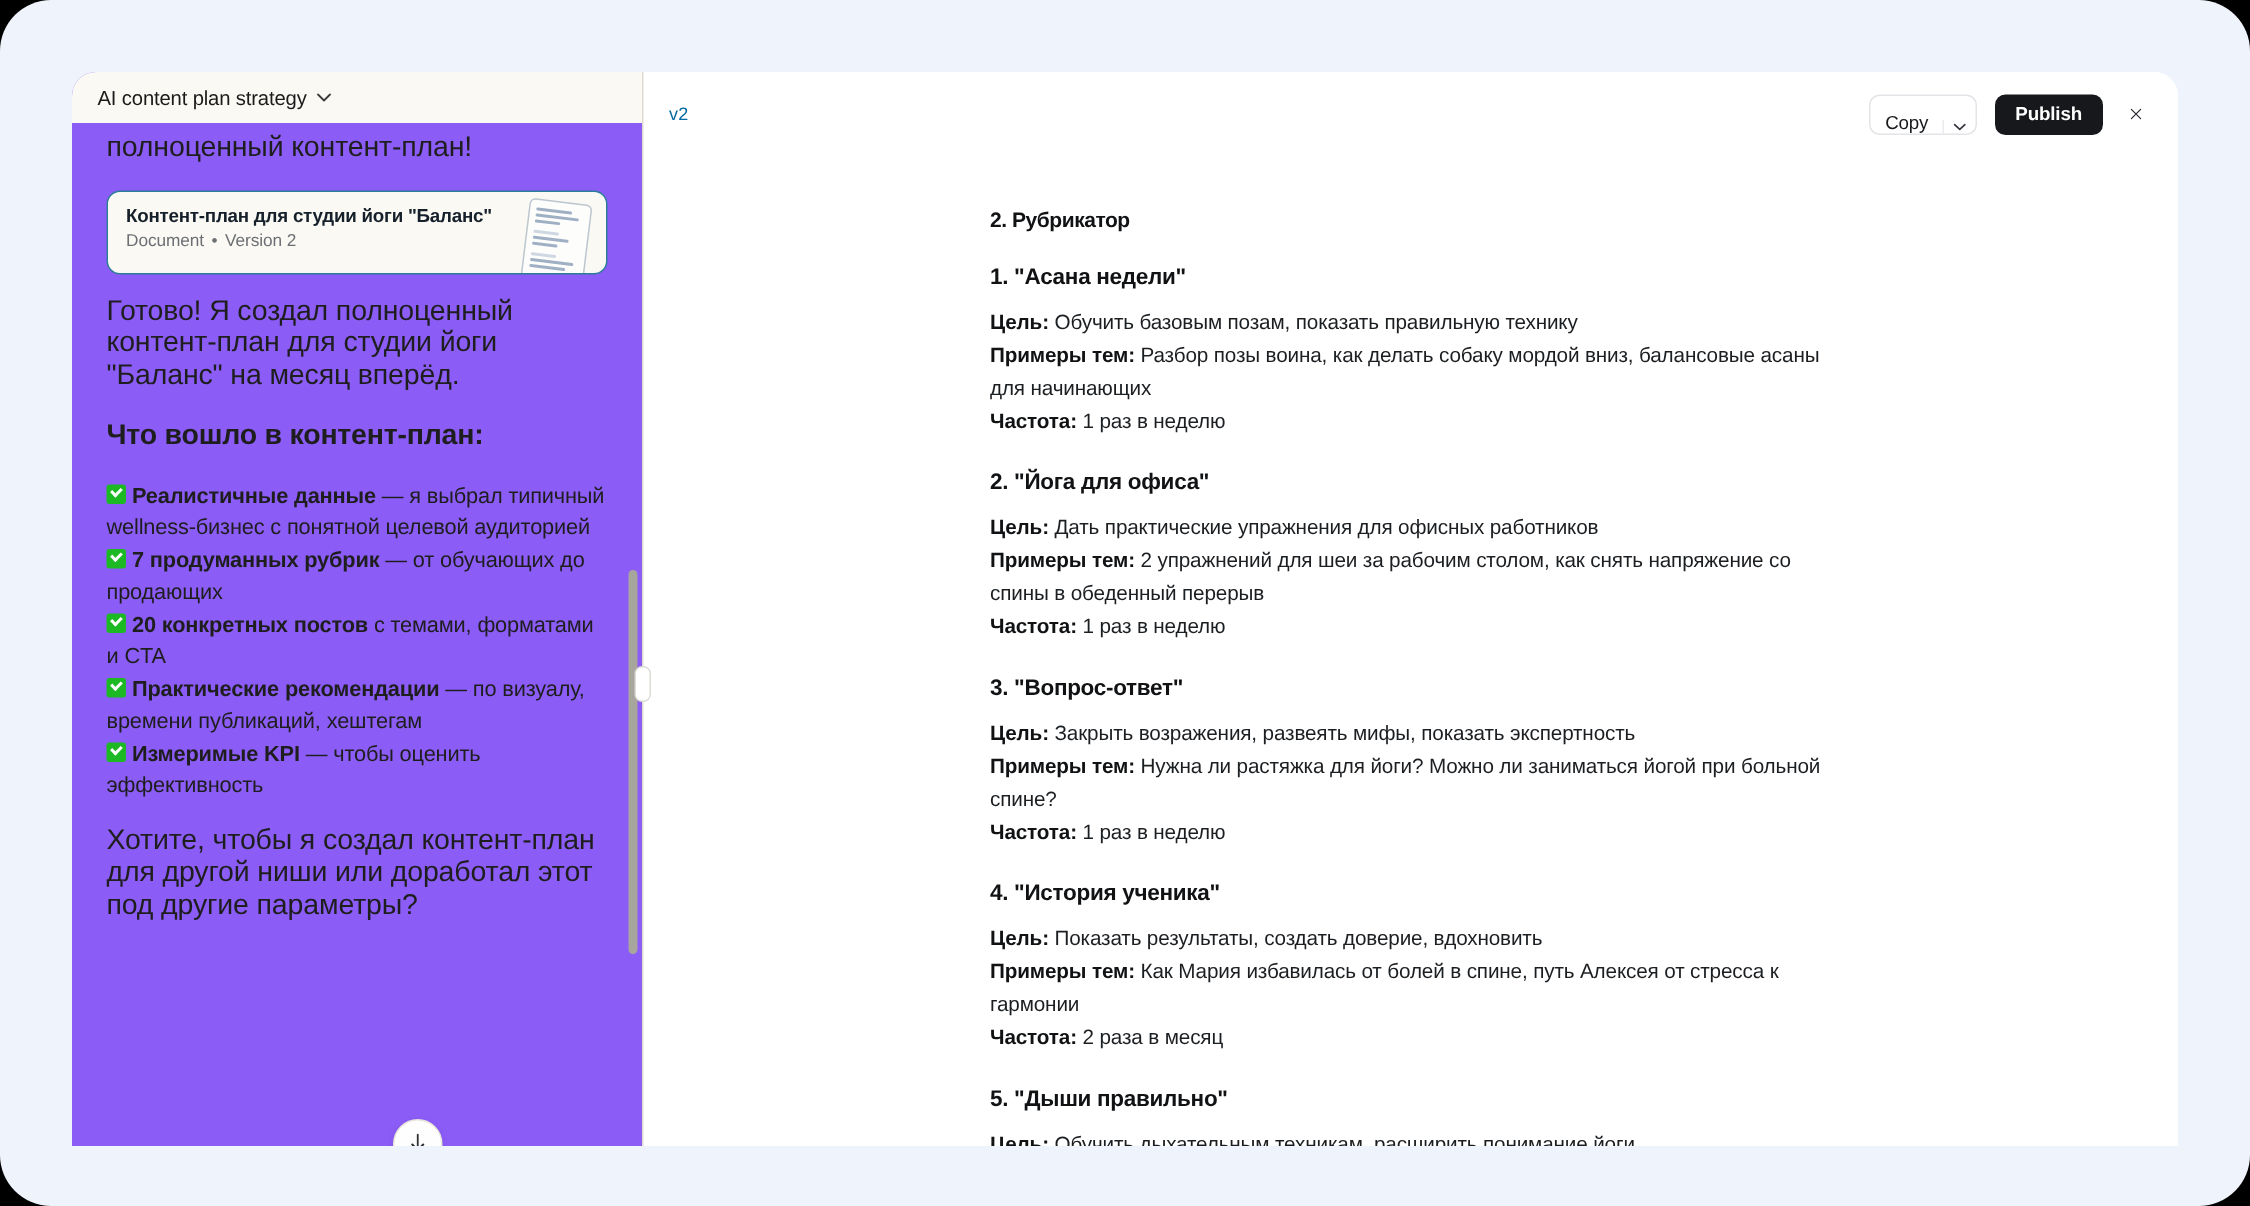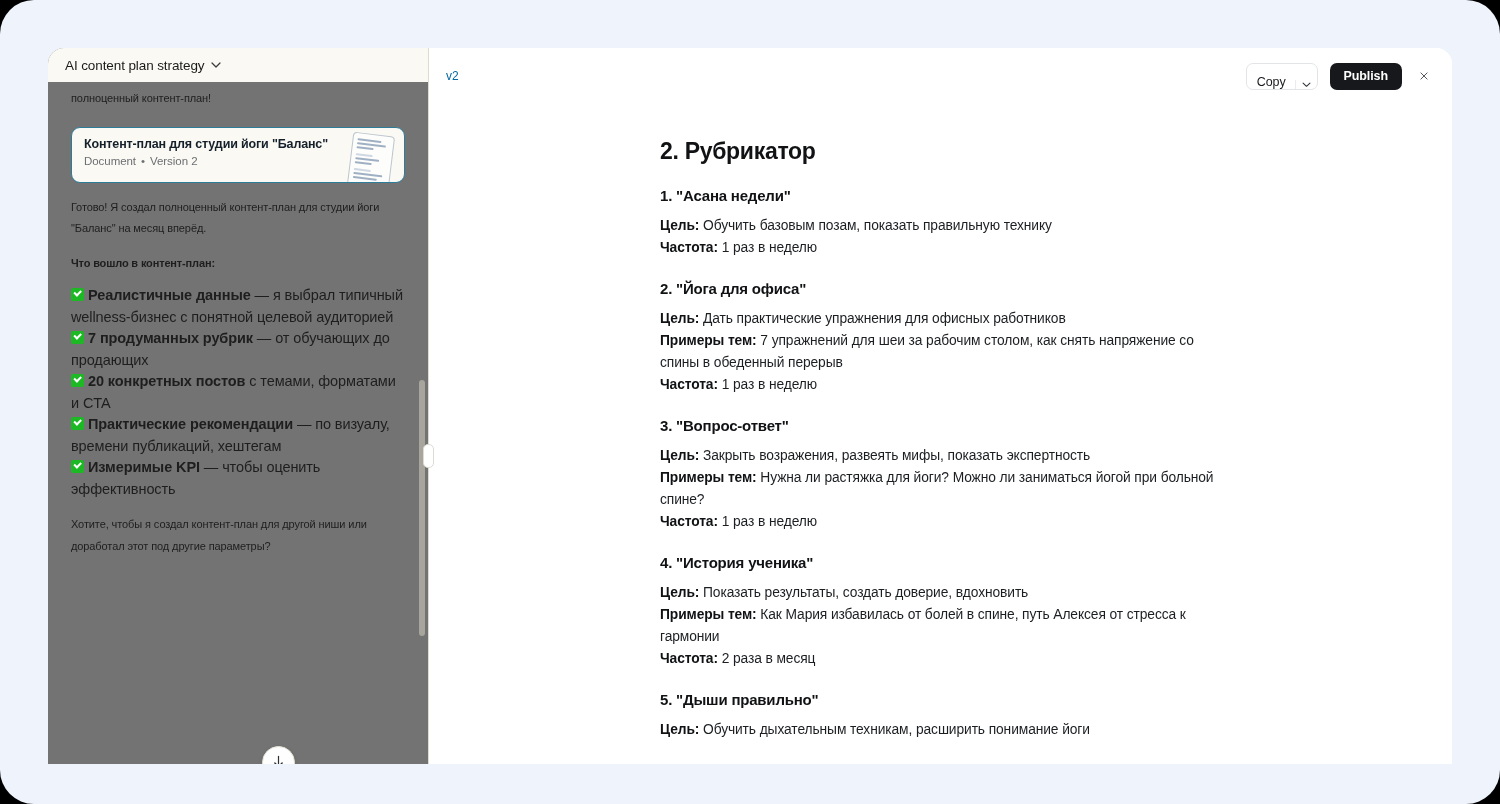--- a/index.html
+++ b/index.html
@@ -30,21 +30,21 @@
     border-radius: 16px 16px 0 0;
     overflow: hidden;
     display: flex;
   }
 
   
   #chat-panel {
     position: relative;
     width: 380px;
     height: 716px;
-    background: #737373;
+    background: #8b5cf6;
     flex: 0 0 380px;
     overflow: hidden;
   }
 
   #chat-title-bar {
     position: absolute;
     left: 0; top: 0;
     width: 380px; height: 34px;
     display: flex; align-items: center;
     padding-left: 17px;
@@ -67,21 +67,21 @@
   #chat-scroll {
     position: absolute;
     left: 0; top: 34px;
     width: 380px;
     height: 682px;
     padding: 0 23px 0 23px;
     overflow: hidden;
   }
 
   .msg-line {
-    font-size: 11px;
+    font-size: 19px;
     line-height: 21.5px;
     color: #1e1e1e;
     letter-spacing: -0.1px;
   }
   .msg-clip {
     margin: 0;
     padding-top: 6px;
     color: #1e1e1e;
   }
 
@@ -296,21 +296,21 @@
     right: 0; bottom: 0;
     overflow: hidden;
   }
   #doc-content {
     width: 574px;
     margin-left: 232px;
     padding-top: 34px;
   }
 
   #doc-h2 {
-    font-size: 23px;
+    font-size: 14px;
     font-weight: bold;
     color: #101214;
     letter-spacing: -0.3px;
     margin: 0 0 22px 0;
   }
   .rubric { margin-bottom: 21px; }
   .rubric-title {
     font-size: 15px;
     font-weight: bold;
     color: #101214;
@@ -423,27 +423,28 @@
       </div>
 
       <div id="doc-body">
         <div id="doc-content">
 
           <h2 id="doc-h2">2. Рубрикатор</h2>
 
           <div class="rubric">
             <p class="rubric-title">1. "Асана недели"</p>
             <p class="rubric-row"><span class="lbl">Цель:</span><span> Обучить базовым позам, показать правильную технику</span></p>
+            <p class="rubric-row"><span class="lbl">Примеры тем:</span><span> Разбор позы воина, как делать собаку мордой вниз, балансовые асаны для начинающих</span></p>
             <p class="rubric-row"><span class="lbl">Частота:</span><span> 1 раз в неделю</span></p>
           </div>
 
           <div class="rubric">
             <p class="rubric-title">2. "Йога для офиса"</p>
             <p class="rubric-row"><span class="lbl">Цель:</span><span> Дать практические упражнения для офисных работников</span></p>
-            <p class="rubric-row"><span class="lbl">Примеры тем:</span><span> 7 упражнений для шеи за рабочим столом, как снять напряжение со спины в обеденный перерыв</span></p>
+            <p class="rubric-row"><span class="lbl">Примеры тем:</span><span> 2 упражнений для шеи за рабочим столом, как снять напряжение со спины в обеденный перерыв</span></p>
             <p class="rubric-row"><span class="lbl">Частота:</span><span> 1 раз в неделю</span></p>
           </div>
 
           <div class="rubric">
             <p class="rubric-title">3. "Вопрос-ответ"</p>
             <p class="rubric-row"><span class="lbl">Цель:</span><span> Закрыть возражения, развеять мифы, показать экспертность</span></p>
             <p class="rubric-row"><span class="lbl">Примеры тем:</span><span> Нужна ли растяжка для йоги? Можно ли заниматься йогой при больной спине?</span></p>
             <p class="rubric-row"><span class="lbl">Частота:</span><span> 1 раз в неделю</span></p>
           </div>
 

